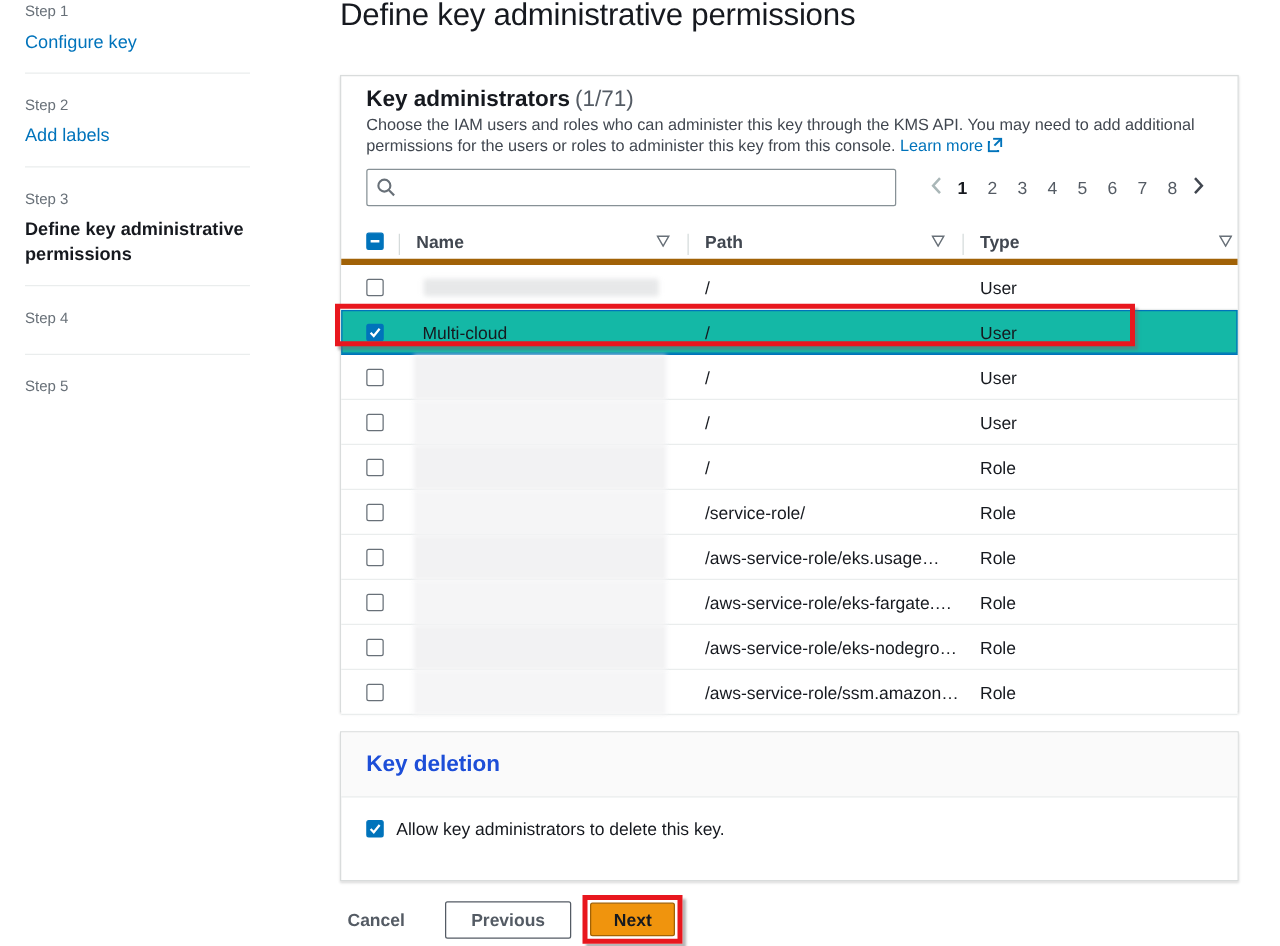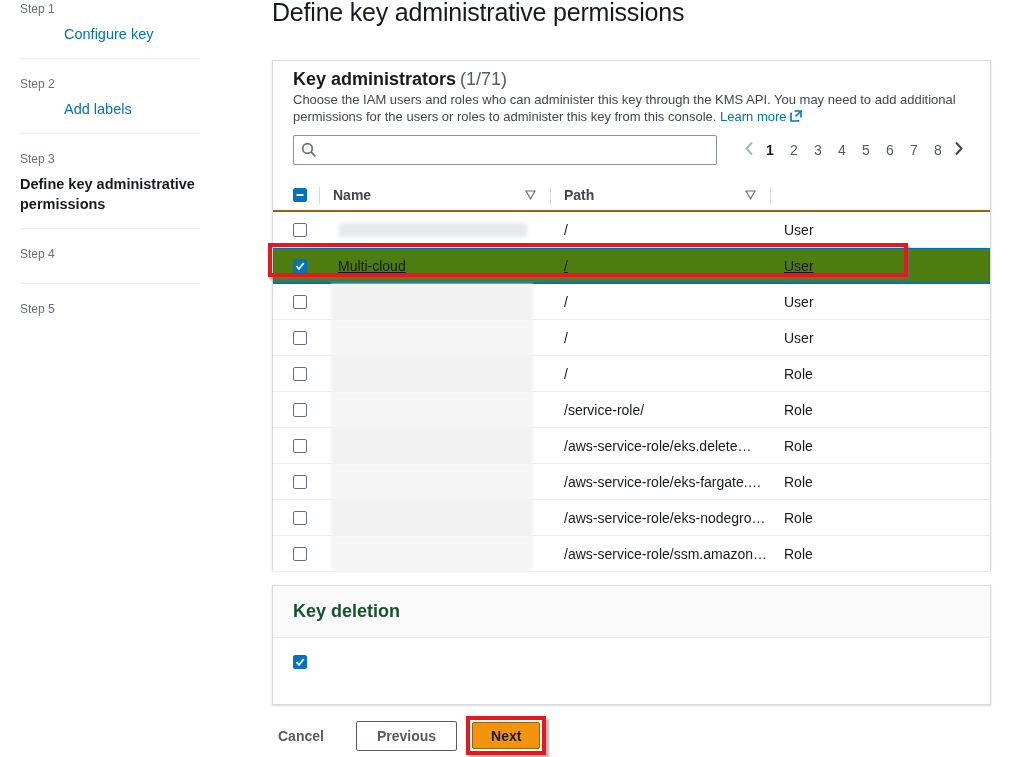--- a/index.html
+++ b/index.html
@@ -8,21 +8,21 @@
     width:1024px; height:757px; position:relative; overflow:hidden;
     background:#ffffff; color:#16191f;
     font-family:"Liberation Sans", sans-serif; font-size:14px;
   }
 
   
   .sidebar { position:absolute; left:20px; top:0; width:218px; }
   .step { padding:2px 0 14px 0; }
   .step-label { font-size:12px; color:#687078; margin-bottom:8px; }
   .step-title { font-size:14.5px; line-height:20px; }
-  .step-title.link { color:#0073bb; cursor:pointer;margin-left:44px; }
+  .step-title.link { color:#0073bb; cursor:pointer; }
   .step-title.active { color:#16191f; font-weight:700; }
   .step-title.upcoming { color:#687078; }
   .step-divider { border:none; border-top:1px solid #eaeded; margin:0 38px 16px 0; }
 
   
   .page-title {
     position:absolute; left:272px; top:-2px; margin:0;
     font-size:25px; font-weight:500; color:#16191f; letter-spacing:-0.2px;
   }
 
@@ -54,40 +54,40 @@
     min-width:20px; height:24px; cursor:pointer; padding:0 2px;
   }
   .page-btn.current { font-weight:700; color:#16191f; }
   .arrow-btn { border:none; background:none; cursor:pointer; padding:0 2px; height:24px; display:flex; align-items:center; }
   .arrow-btn.disabled { cursor:default; }
 
   
   .admin-table { margin:14px -20px 0 -20px; }
   .thead {
     display:grid; grid-template-columns:60px 231px 220px 1fr;
-    align-items:center; height:33px; border-bottom:2px solid #a16207;margin-top:12px;
+    align-items:center; height:33px; border-bottom:5px solid #a16207;margin-top:12px;
   }
   .th { position:relative; display:flex; align-items:center; height:100%;
         font-size:14px; font-weight:700; color:#414750; }
   .th .filter { margin-left:auto; margin-right:28px; cursor:pointer; }
   .th.last .filter { margin-right:4px; }
   .th.divided::after {
     content:""; position:absolute; right:13px; top:8px; width:1px; height:17px; background:#d5dbdb;
   }
   .th-cb { padding-left:20px; }
   .th-cb::after {
     content:""; position:absolute; right:13px; top:8px; width:1px; height:17px; background:#d5dbdb;
   }
 
   .trow {
     position:relative; display:grid; grid-template-columns:60px 231px 220px 1fr;
     align-items:center; height:36px; border-bottom:1px solid #eaeded;
     font-size:14px; color:#16191f; background:#fff;
   }
-  .trow.selected { background:#4d7c0f; box-shadow:inset 0 0 0 1px #0073bb; border-bottom-color:#0073bb;text-decoration:underline; }
+  .trow.selected { background:#14b8a6; box-shadow:inset 0 0 0 1px #0073bb; border-bottom-color:#0073bb; }
   .td-cb { padding-left:20px; display:flex; align-items:center; height:100%; }
   .td-name { padding-left:5px; position:relative; height:100%; display:flex; align-items:center; }
   .td-path, .td-type { color:#16191f; }
 
   
   .cb {
     width:14px; height:14px; border:1px solid #687078; border-radius:2px; background:#fff;
     display:inline-flex; align-items:center; justify-content:center; cursor:pointer; flex:none;
   }
   .cb.checked, .cb.indeterminate { background:#0073bb; border-color:#0073bb; }
@@ -108,21 +108,21 @@
     position:absolute; left:268px; top:243px; width:640px; height:34px;
     border:4px solid #e8171e; box-shadow:2px 3px 2px rgba(110,110,110,0.5);
     z-index:6; pointer-events:none;
   }
 
   
   .deletion-header {
     height:52px; background:#fafafa; border-bottom:1px solid #eaeded;
     display:flex; align-items:center; padding:0 20px;
   }
-  .deletion-title { font-size:18px; font-weight:700; color:#14532d; }
+  .deletion-title { font-size:18px; font-weight:700; color:#1d4ed8; }
   .deletion-body { padding:17px 20px; display:flex; align-items:center; gap:10px; font-size:14px; }
 
   
   .footer {
     position:absolute; left:272px; top:714px; width:748px; height:43px;
     display:flex; align-items:center; justify-content:flex-start;
   }
   .cancel-btn {
     border:none; background:none; font-family:inherit; font-size:14px; font-weight:700;
     color:#545b64; cursor:pointer; margin-right:26px;
@@ -231,20 +231,26 @@
         <span class="filter"><svg width="11" height="10" viewBox="0 0 11 10">
               <path d="M1 1 H10 L5.5 8.8 Z" fill="none" stroke="#687078" stroke-width="1.2"></path>
             </svg></span>
       </div>
       <div class="th divided">
         <span>Path</span>
         <span class="filter"><svg width="11" height="10" viewBox="0 0 11 10">
               <path d="M1 1 H10 L5.5 8.8 Z" fill="none" stroke="#687078" stroke-width="1.2"></path>
             </svg></span>
       </div>
+      <div class="th last">
+        <span>Type</span>
+        <span class="filter"><svg width="11" height="10" viewBox="0 0 11 10">
+              <path d="M1 1 H10 L5.5 8.8 Z" fill="none" stroke="#687078" stroke-width="1.2"></path>
+            </svg></span>
+      </div>
     </div>
     <div id="rows">
         <div class="trow">
           <div class="td-cb">
             <span class="cb"></span>
           </div>
           <div class="td-name">
             <span class="redact-band"></span>
           </div>
           <div class="td-path">/</div>
@@ -304,21 +310,21 @@
           <div class="td-path">/service-role/</div>
           <div class="td-type">Role</div>
         </div>
         <div class="trow">
           <div class="td-cb">
             <span class="cb"></span>
           </div>
           <div class="td-name">
             <span class="redact-col"></span>
           </div>
-          <div class="td-path">/aws-service-role/eks.delete…</div>
+          <div class="td-path">/aws-service-role/eks.usage…</div>
           <div class="td-type">Role</div>
         </div>
         <div class="trow">
           <div class="td-cb">
             <span class="cb"></span>
           </div>
           <div class="td-name">
             <span class="redact-col alt"></span>
           </div>
           <div class="td-path">/aws-service-role/eks-fargate.…</div>
@@ -353,20 +359,21 @@
 <section class="card card-deletion">
   <div class="deletion-header">
     <span class="deletion-title">Key deletion</span>
   </div>
   <div class="deletion-body">
     <span class="cb checked">
       <svg width="10" height="10" viewBox="0 0 10 10">
           <path d="M1.5 5.2 L4 7.8 L8.7 2" fill="none" stroke="#fff" stroke-width="1.8"></path>
         </svg>
     </span>
+    <span>Allow key administrators to delete this key.</span>
   </div>
 </section>
 
 <div class="footer">
   <button class="cancel-btn">Cancel</button>
   <button class="previous-btn">Previous</button>
   <span class="next-annotation">
     <button class="next-btn">Next</button>
   </span>
 </div>

